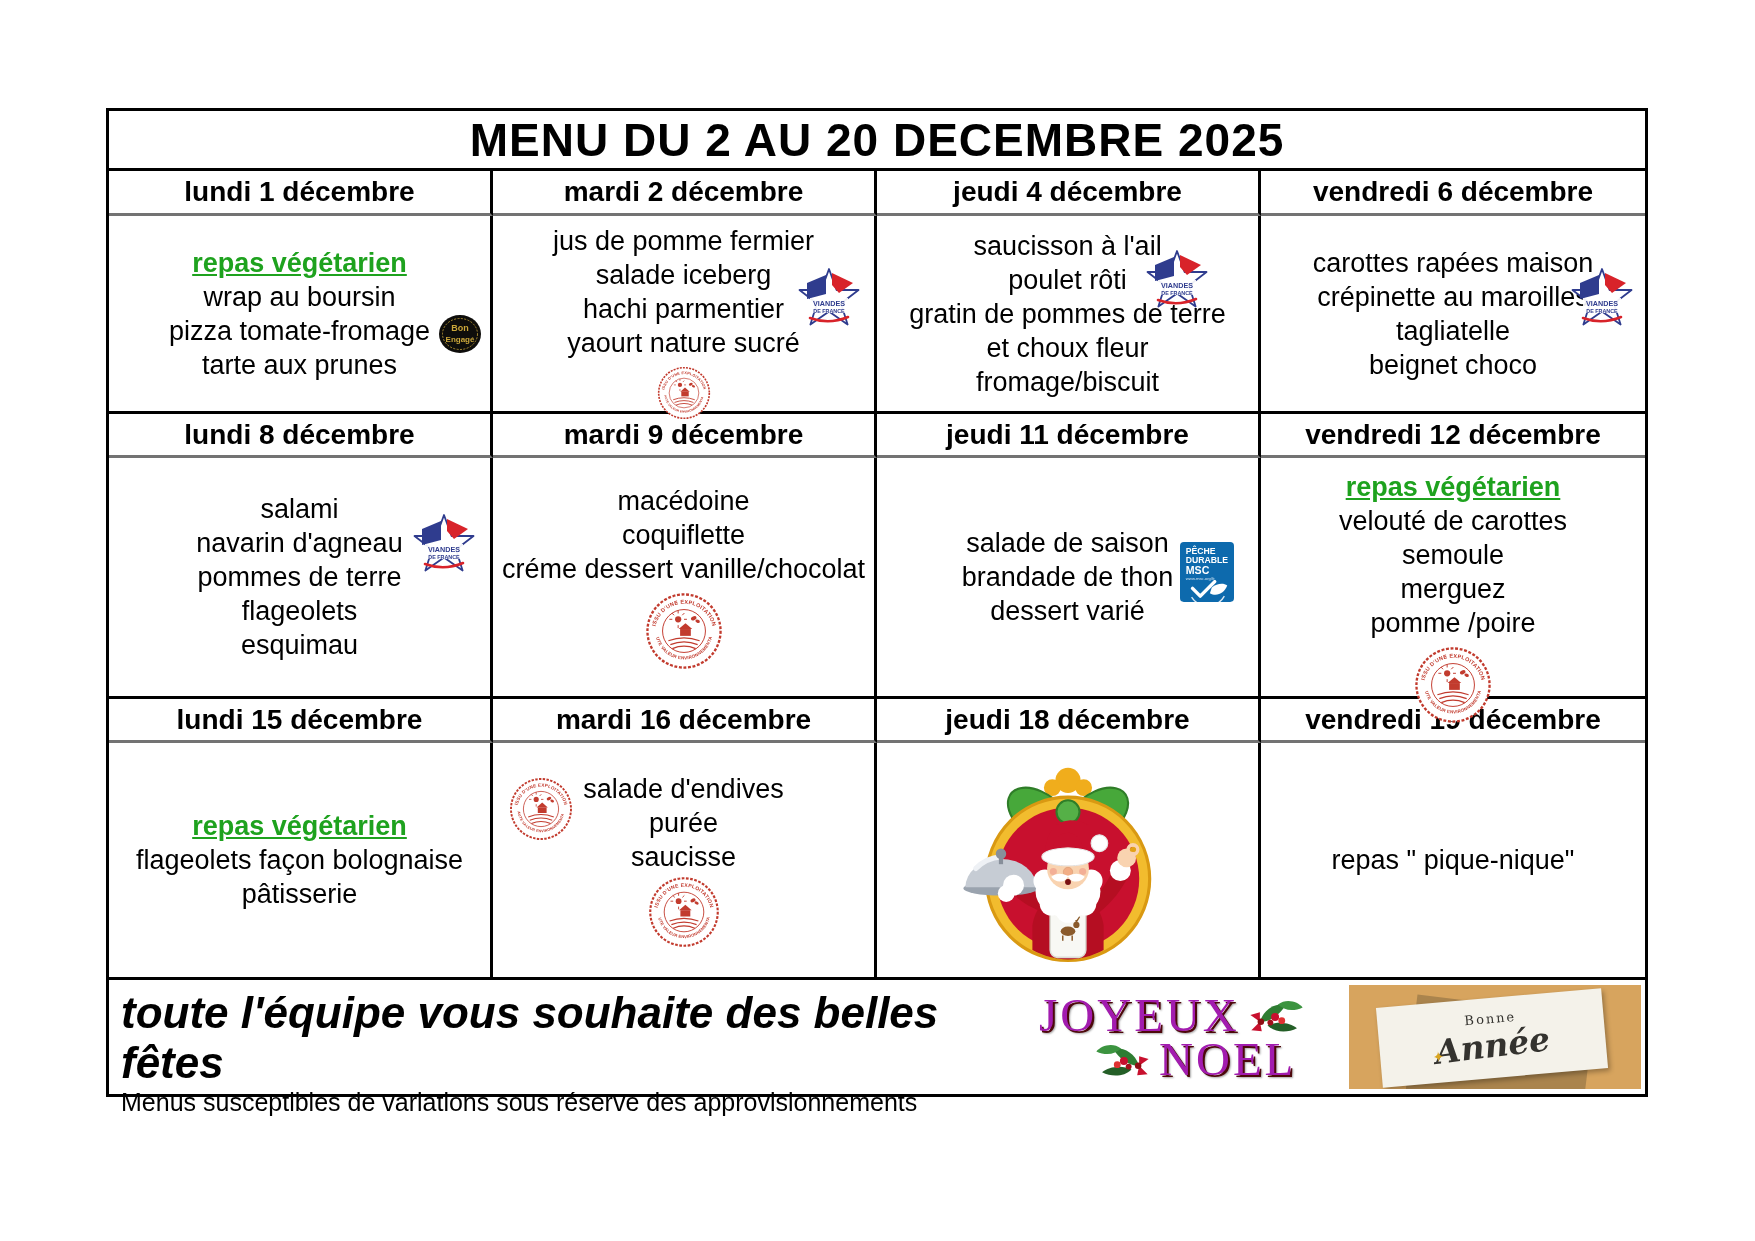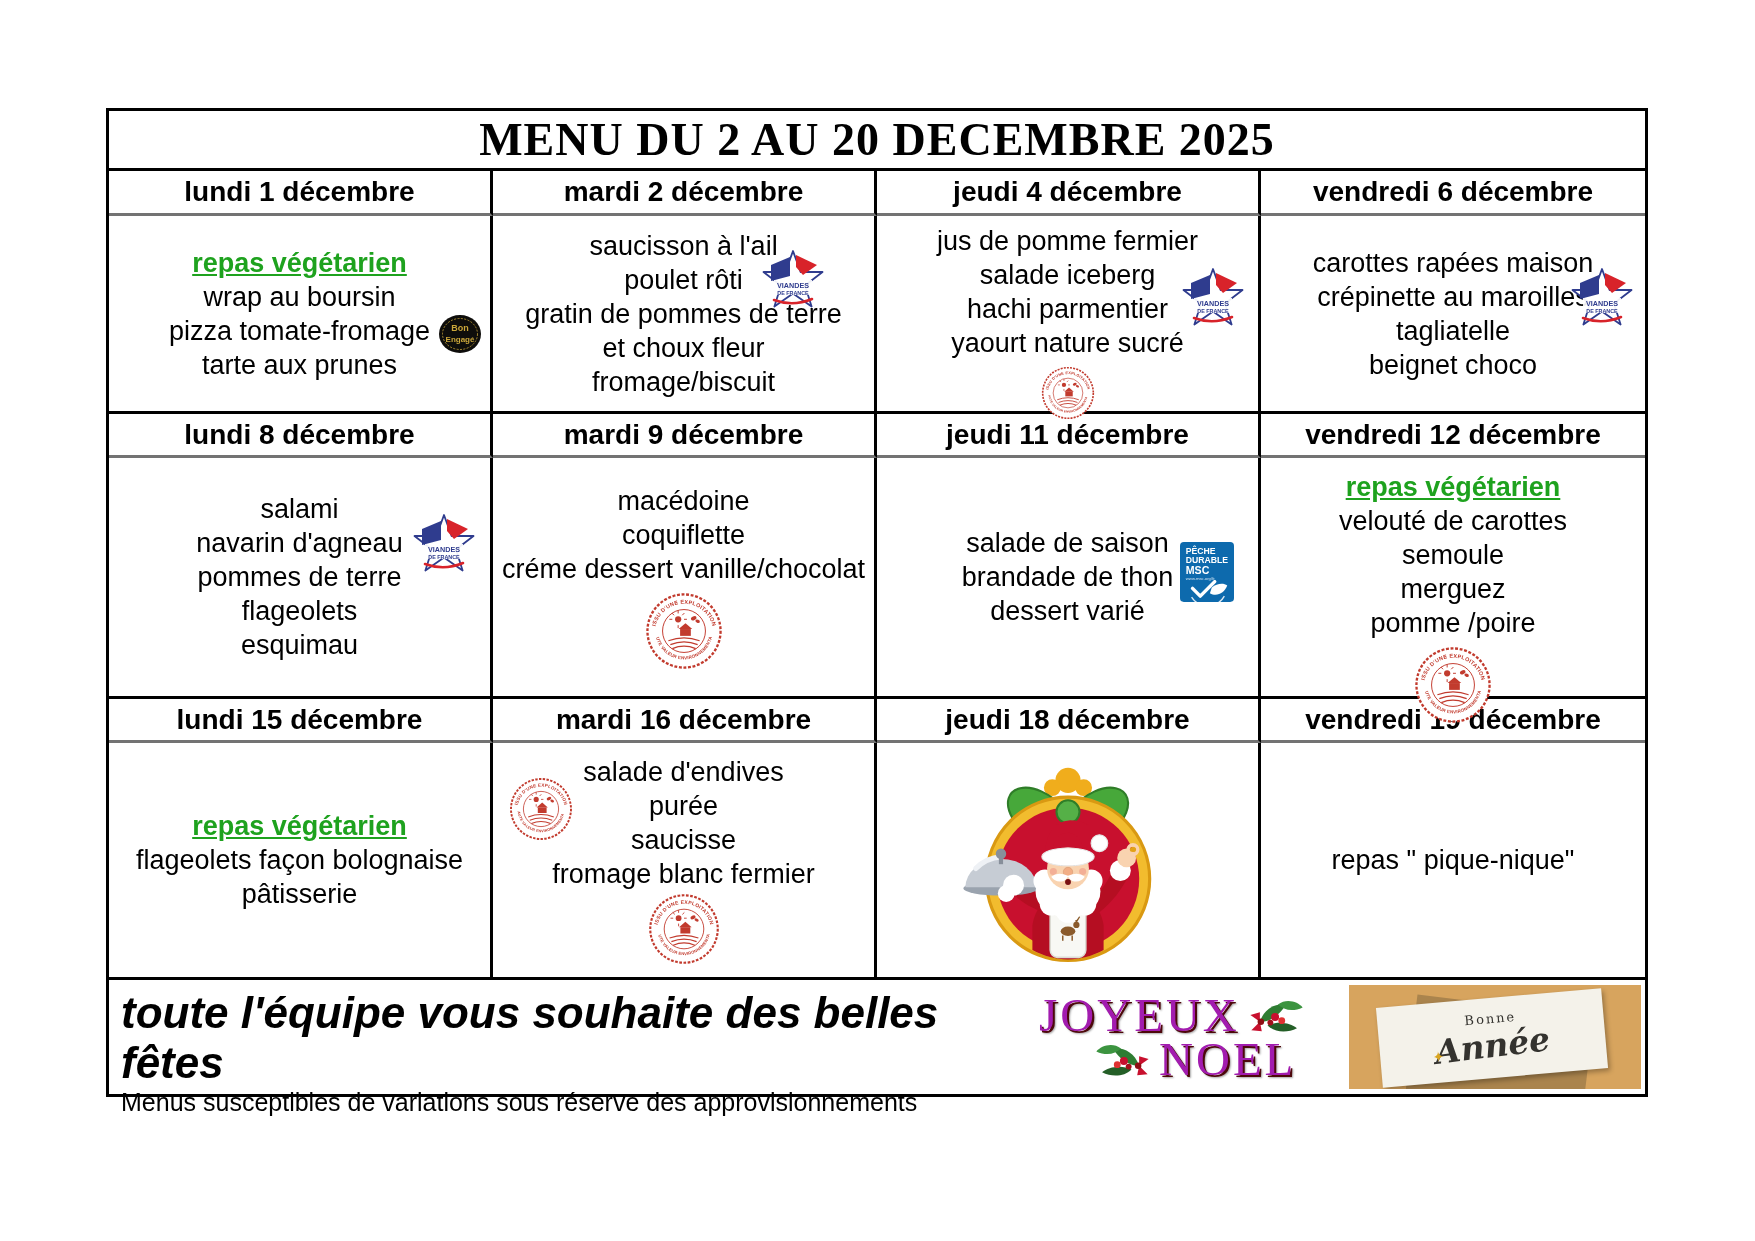--- a/index.html
+++ b/index.html
@@ -4,21 +4,21 @@
 <style>
   html,body{margin:0;padding:0;background:#fff;}
   .page{position:relative;width:1755px;height:1241px;background:#ffffff;
         font-family:"Liberation Sans",sans-serif;color:#000;overflow:hidden;}
   .menu-table{position:absolute;left:106px;top:108px;width:1542px;height:989px;
         border:3px solid #000;box-sizing:border-box;display:grid;
         grid-template-columns:1fr 1fr 1fr 1fr;
         grid-template-rows:60px 45px 198px 44px 241px 44px 237px 114px;}
   .span4{grid-column:1/5;}
   .title{display:flex;align-items:center;justify-content:center;
-        font-family:Liberation Serif, serif;font-weight:bold;font-size:46px;
+        font-family:Liberation Sans, sans-serif;font-weight:bold;font-size:46px;
         letter-spacing:1px;border-bottom:3px solid #000;box-sizing:border-box;}
   .dh{display:flex;align-items:center;justify-content:center;font-weight:bold;
         font-size:28px;border-right:3px solid #000;border-bottom:3px solid #737373;box-sizing:border-box;}
   .dh.last{border-right:none;}
   .cell{position:relative;border-right:3px solid #000;border-bottom:3px solid #000;
         box-sizing:border-box;display:flex;flex-direction:column;align-items:center;
         justify-content:center;text-align:center;font-size:27px;line-height:34px;}
   .cell.last{border-right:none;}
   .cell.top{justify-content:flex-start;padding-top:8px;}
   .veg{color:#1ea21e;font-weight:bold;text-decoration:underline;}
@@ -194,44 +194,44 @@
     <div class="cell">
       <div class="veg">repas végétarien</div>
       <div class="line">wrap au boursin</div>
       <div class="line">pizza tomate-fromage</div>
       <div class="line">tarte aux prunes</div>
       <svg class="side i-bon" style="right:8px;top:98px">
           <use href="#sym-bon"></use>
         </svg>
     </div>
 
-    <div class="cell">
-      <div class="line">saucisson à l'ail</div>
-      <div class="line">poulet rôti</div>
-      <div class="line">gratin de pommes de terre</div>
-      <div class="line">et choux fleur</div>
-      <div class="line">fromage/biscuit</div>
-      <svg class="side i-vdf" style="right:48px;top:34px">
-          <use href="#sym-vdf"></use>
-        </svg>
-    </div>
-
     <div class="cell top">
       <div class="line">jus de pomme fermier</div>
       <div class="line">salade iceberg</div>
       <div class="line">hachi parmentier</div>
       <div class="line">yaourt nature sucré</div>
       <div class="stamp-row"><svg class="i-hve-s">
             <use href="#sym-hve"></use>
           </svg></div>
       <svg class="side i-vdf" style="right:12px;top:52px">
           <use href="#sym-vdf"></use>
         </svg>
     </div>
 
+    <div class="cell">
+      <div class="line">saucisson à l'ail</div>
+      <div class="line">poulet rôti</div>
+      <div class="line">gratin de pommes de terre</div>
+      <div class="line">et choux fleur</div>
+      <div class="line">fromage/biscuit</div>
+      <svg class="side i-vdf" style="right:48px;top:34px">
+          <use href="#sym-vdf"></use>
+        </svg>
+    </div>
+
     <div class="cell last">
       <div class="line">carottes rapées maison</div>
       <div class="line">crépinette au maroilles</div>
       <div class="line">tagliatelle</div>
       <div class="line">beignet choco</div>
       <svg class="side i-vdf" style="right:10px;top:52px">
           <use href="#sym-vdf"></use>
         </svg>
     </div>
 
@@ -288,21 +288,20 @@
     <div class="cell">
       <div class="veg">repas végétarien</div>
       <div class="line">flageolets façon bolognaise</div>
       <div class="line">pâtisserie</div>
     </div>
 
     <div class="cell">
       <div class="line">salade d'endives</div>
       <div class="line">purée</div>
       <div class="line">saucisse</div>
-      <div class="line">fromage blanc fermier</div>
       <div class="stamp-row" style="margin-top:2px"><svg class="i-hve-l" style="width:72px;height:72px">
             <use href="#sym-hve"></use>
           </svg></div>
       <svg class="side i-hve-m" style="left:16px;top:34px">
           <use href="#sym-hve"></use>
         </svg>
     </div>
 
     <div class="cell">
       <svg class="santa">

